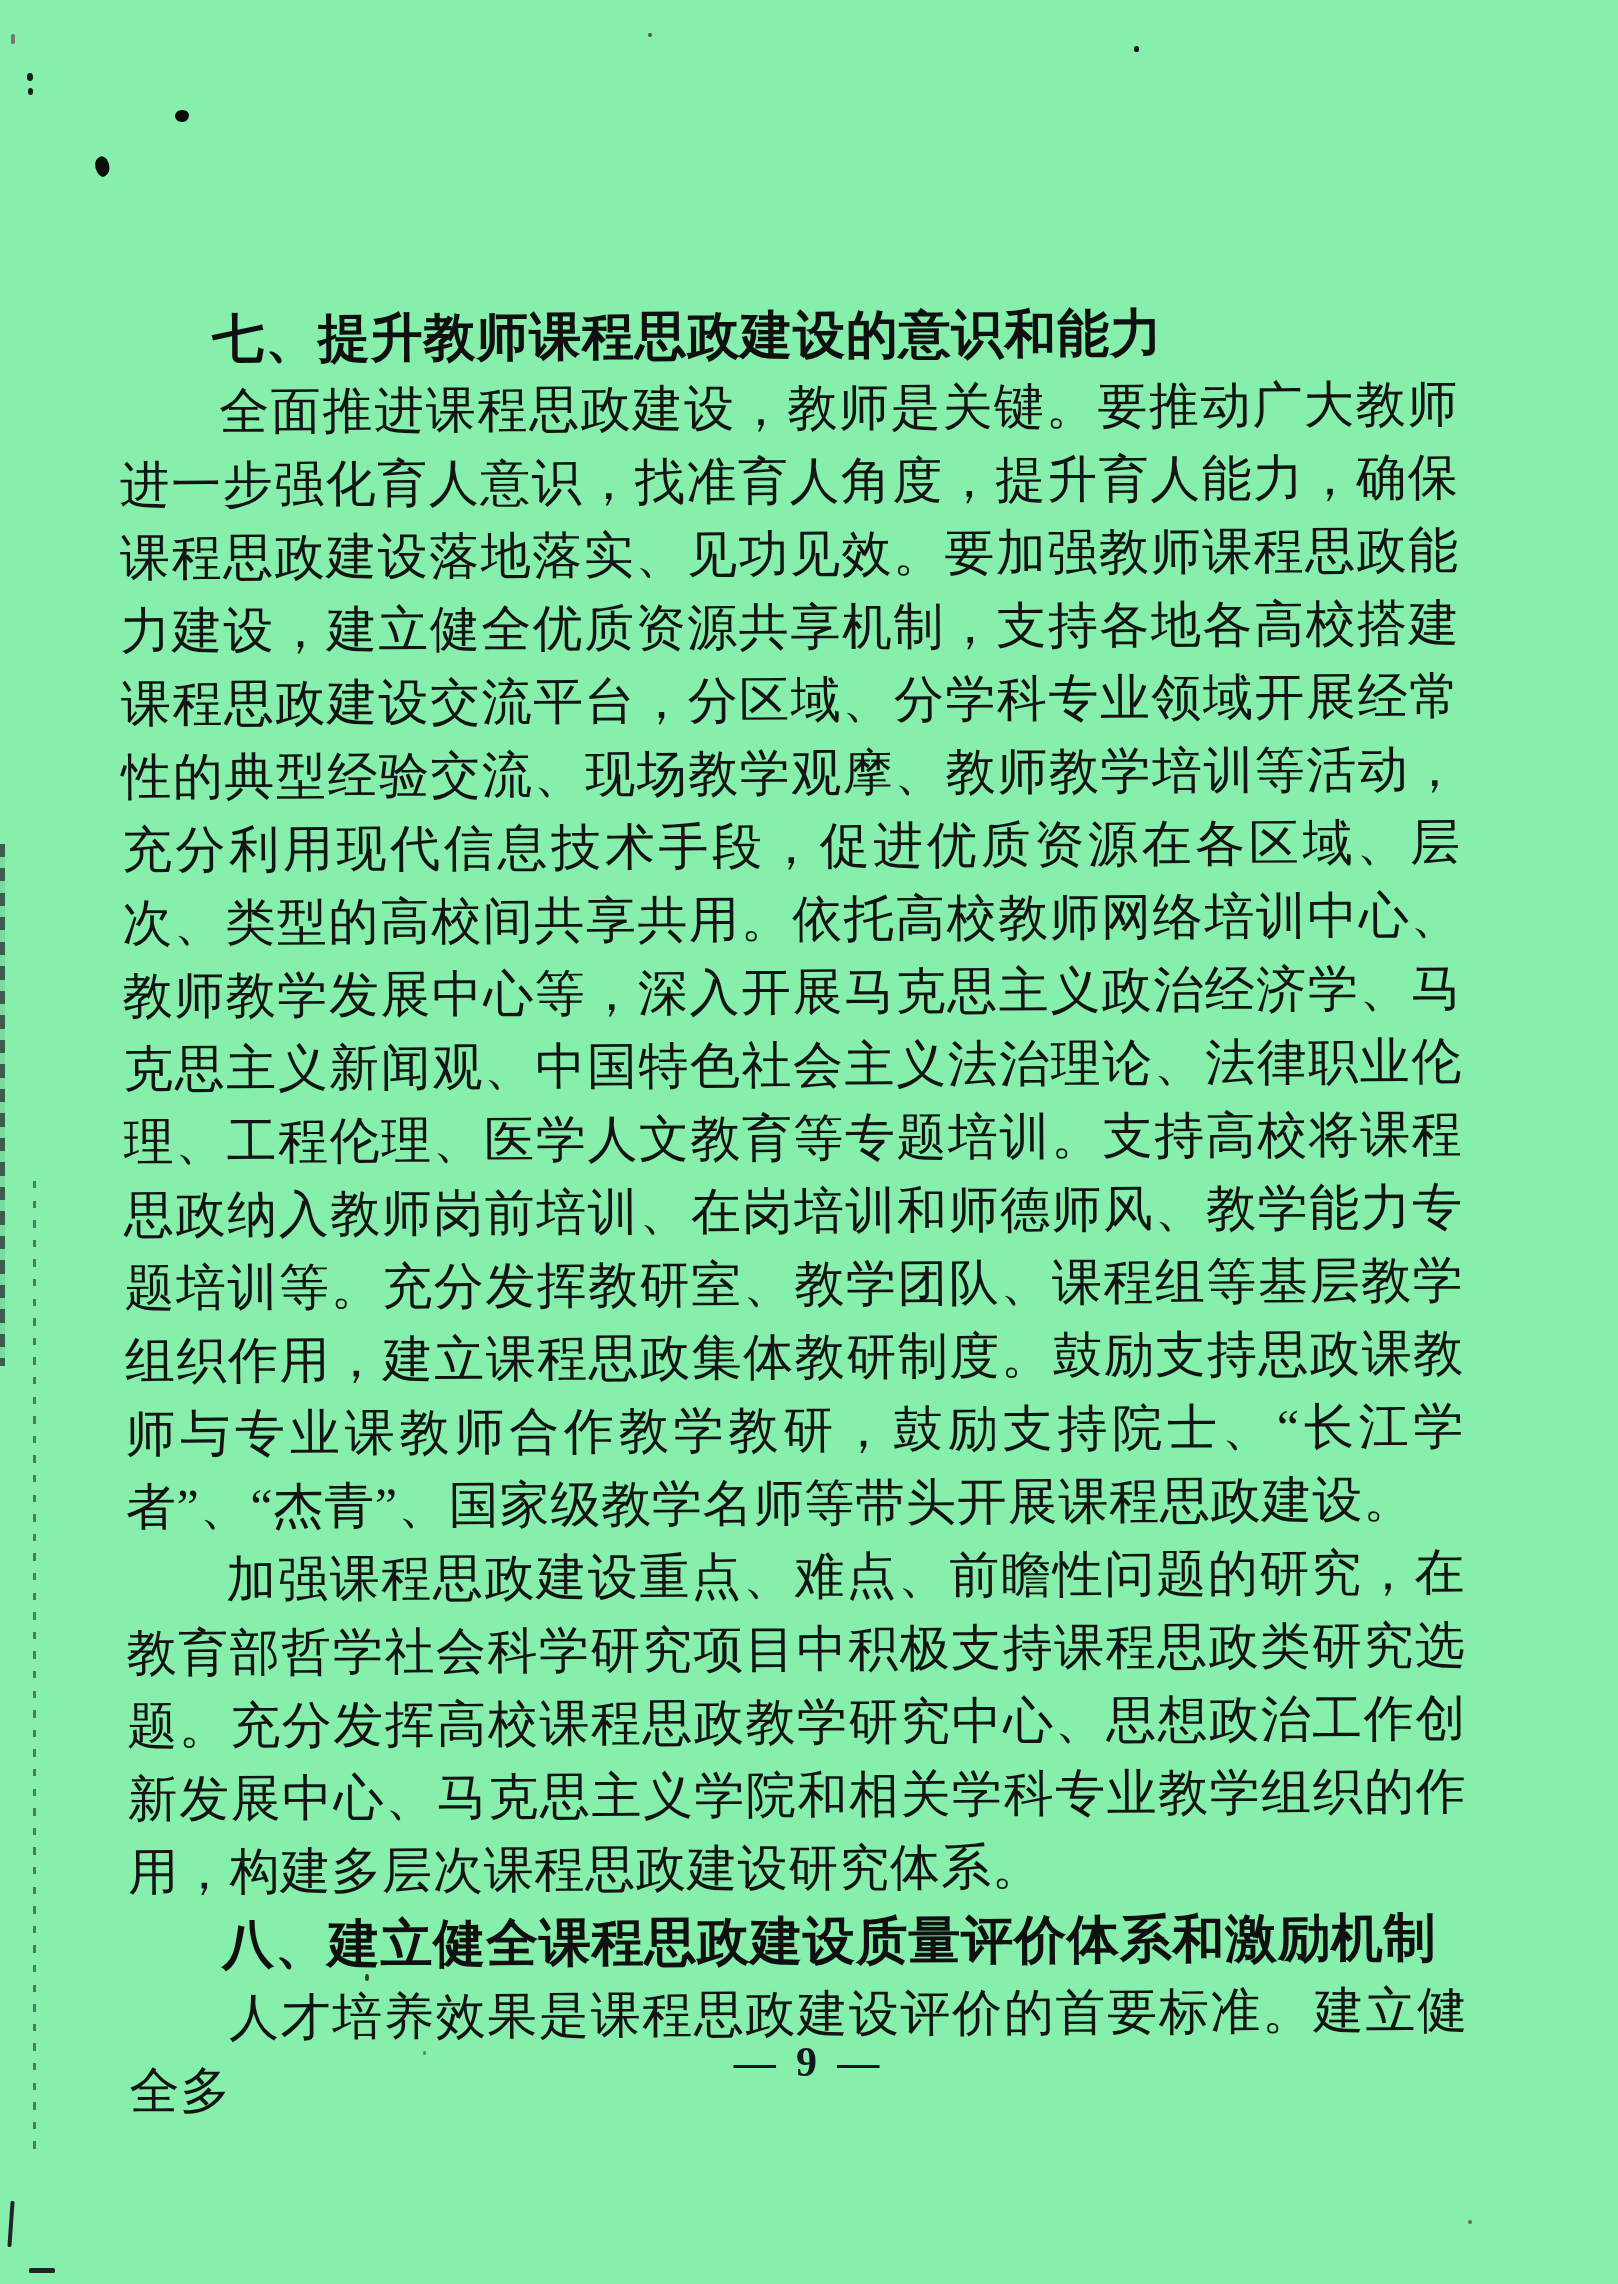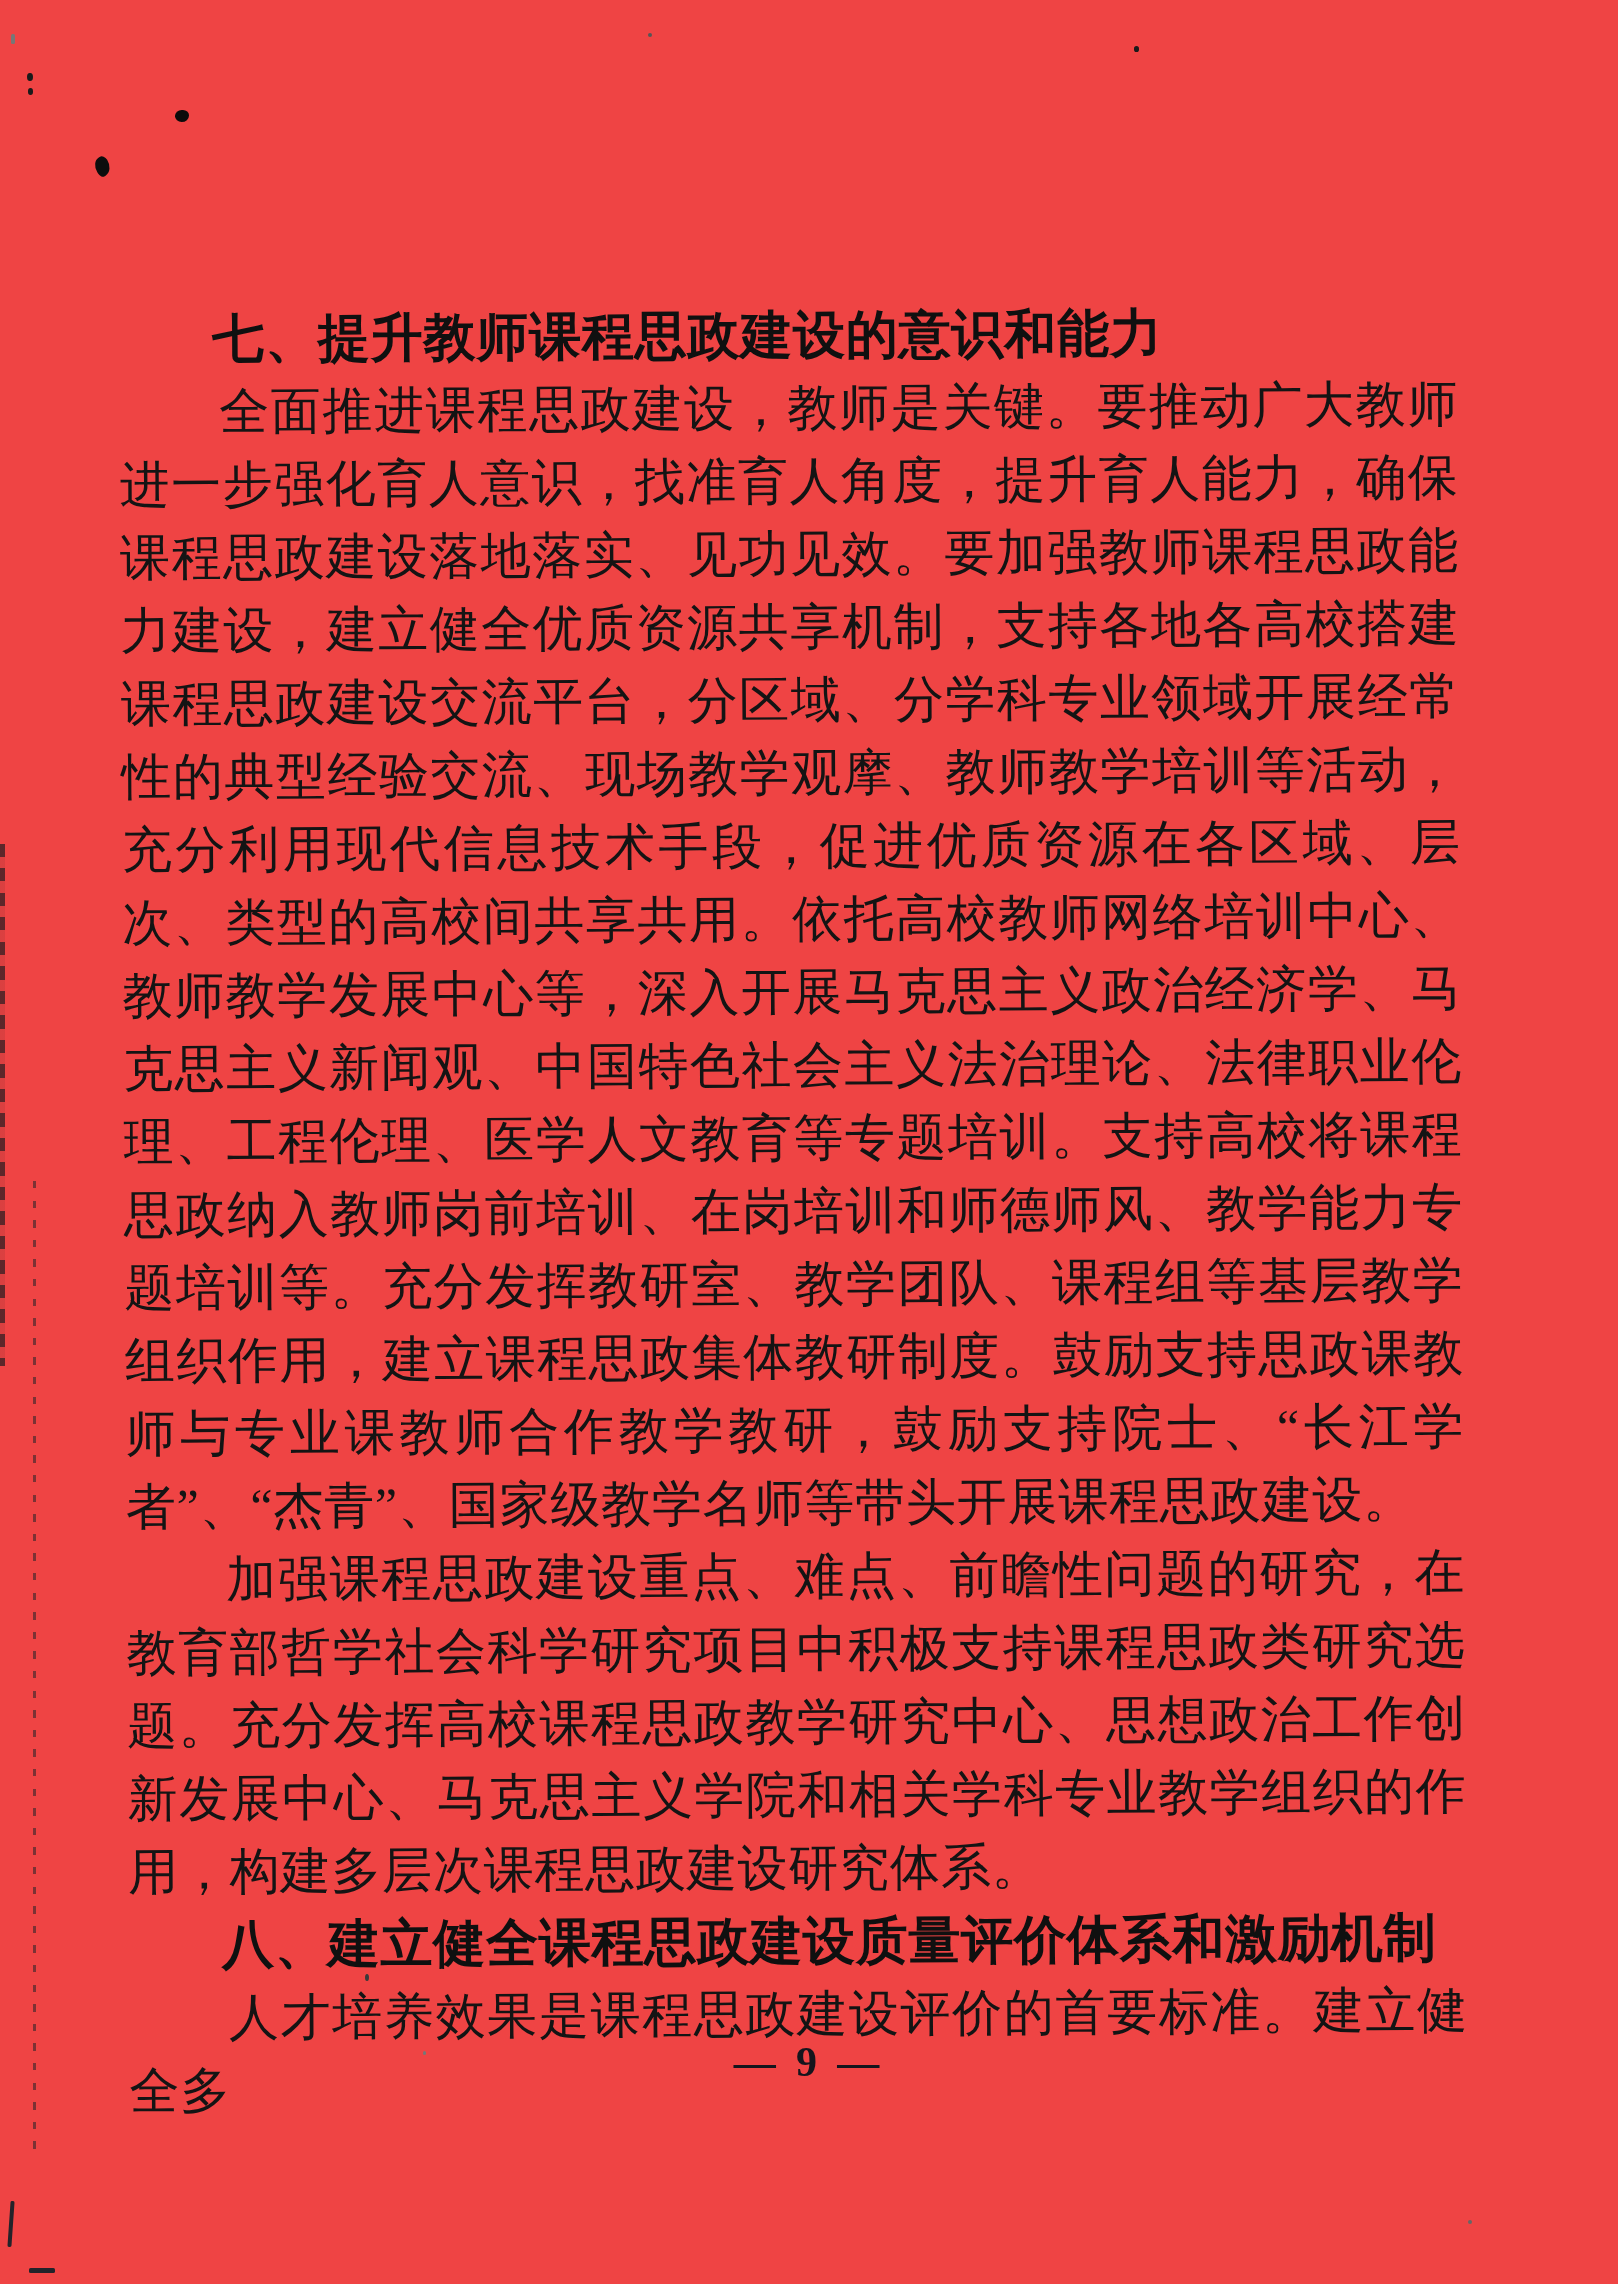--- a/index.html
+++ b/index.html
@@ -5,21 +5,21 @@
   html, body {
     margin: 0;
     padding: 0;
     overflow: hidden;
     background: #e8e8e6;
   }
   .page {
     position: relative;
     width: 1618px;
     height: 2284px;
-    background: #ef4444;
+    background: #86efac;
     font-family: "Liberation Serif", "DejaVu Serif", serif;
     color: #161616;
     overflow: hidden;
   }
   
   .content {
     position: absolute;
     left: 124px;
     top: 299px;
     width: 1339px;

